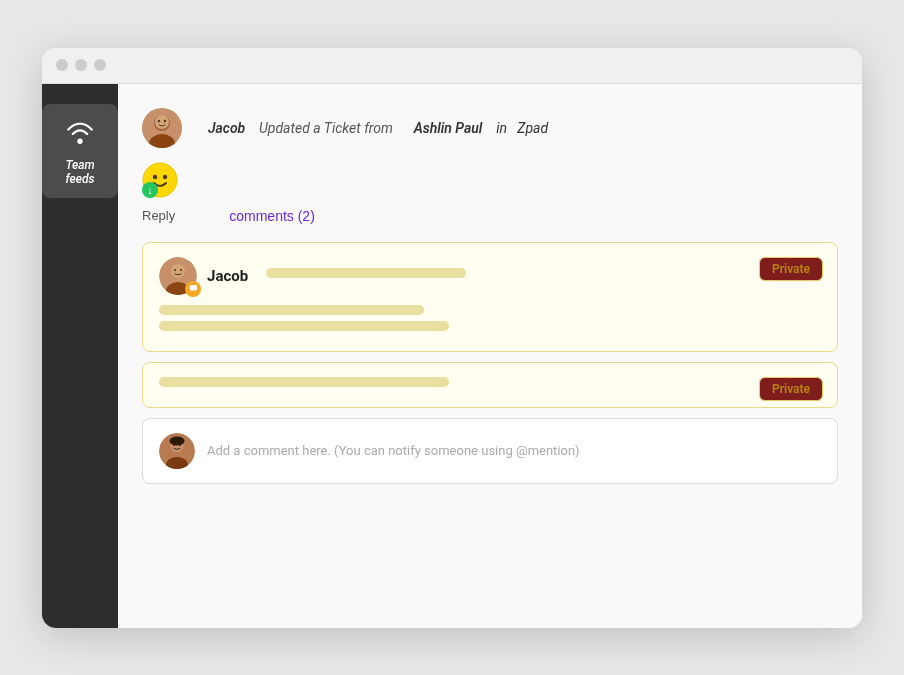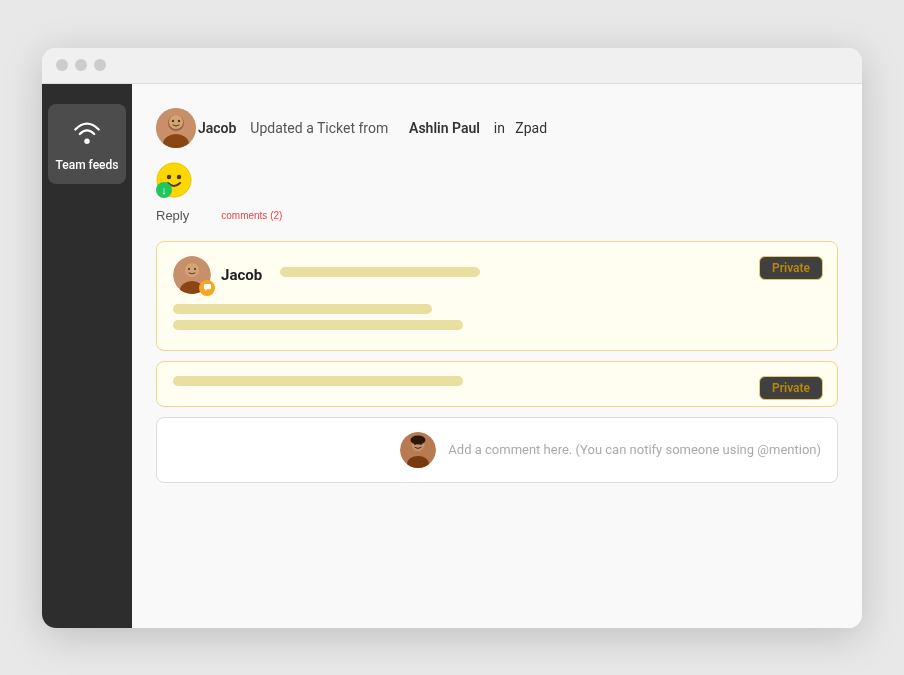--- a/index.html
+++ b/index.html
@@ -44,27 +44,28 @@
     .browser-body {
       display: flex;
       height: calc(100% - 36px);
       border-radius: 0 0 14px 14px;
       overflow: hidden;
       background: white;
     }
 
     
     .sidebar {
-      width: 90px;
+      width: 76px;
       background: #2d2d2d;
       display: flex;
       flex-direction: column;
       align-items: center;
       padding-top: 20px;
       position: relative;
+      font-style: italic;
     }
 
     .sidebar-item-team-feeds {
       display: flex;
       flex-direction: column;
       align-items: center;
       color: white;
       cursor: pointer;
       padding: 12px 8px;
       border-radius: 8px;
@@ -90,22 +91,23 @@
       flex: 1;
       background: #f9f9f9;
       padding: 24px;
       overflow-y: auto;
     }
 
     
     .feed-header {
       display: flex;
       align-items: center;
-      gap: 2px;
+      gap: 26px;
       margin-bottom: 14px;
+      font-style: italic;
     }
 
     .avatar {
       width: 40px;
       height: 40px;
       border-radius: 50%;
       background: #c8a882;
       overflow: hidden;
       flex-shrink: 0;
       display: flex;
@@ -155,40 +157,41 @@
     }
 
     .ticket-title {
       font-size: 18px;
       font-weight: 600;
       color: #222;
     }
 
     .feed-actions {
       display: flex;
-      gap: 32px;
+      gap: 16px;
       margin-bottom: 18px;
     }
 
     .reply-btn {
       font-size: 13px;
       color: #555;
       cursor: pointer;
       background: none;
       border: none;
       font-weight: 500;
     }
 
     .comments-btn {
-      font-size: 10px;
-      color: #ef4444;
+      font-size: 14px;
+      color: #6d28d9;
       cursor: pointer;
       background: none;
       border: none;
       font-weight: 500;
+      margin-left: 38px;
     }
 
     
     .comment-card {
       background: #fffef0;
       border: 1.5px solid #e8d98a;
       border-radius: 8px;
       padding: 14px 16px;
       margin-bottom: 10px;
       position: relative;
@@ -220,21 +223,21 @@
     .comment-name {
       font-size: 15px;
       font-weight: 700;
       color: #222;
     }
 
     .private-badge {
       position: absolute;
       top: 14px;
       right: 14px;
-      background: #404040;
+      background: #7f1d1d;
       color: #b8860b;
       font-size: 12px;
       font-weight: 600;
       padding: 4px 12px;
       border-radius: 6px;
       border: 1px solid #e8c96a;
     }
 
     .skeleton-line {
       height: 10px;
@@ -247,21 +250,20 @@
     
     .add-comment-box {
       background: white;
       border: 1.5px solid #ddd;
       border-radius: 8px;
       padding: 14px 16px;
       display: flex;
       align-items: center;
       gap: 12px;
       margin-top: 4px;
-      justify-content: flex-end;
     }
 
     .add-comment-text {
       font-size: 13px;
       color: #aaa;
     }
   </style>
 </head>
 <body>
 

